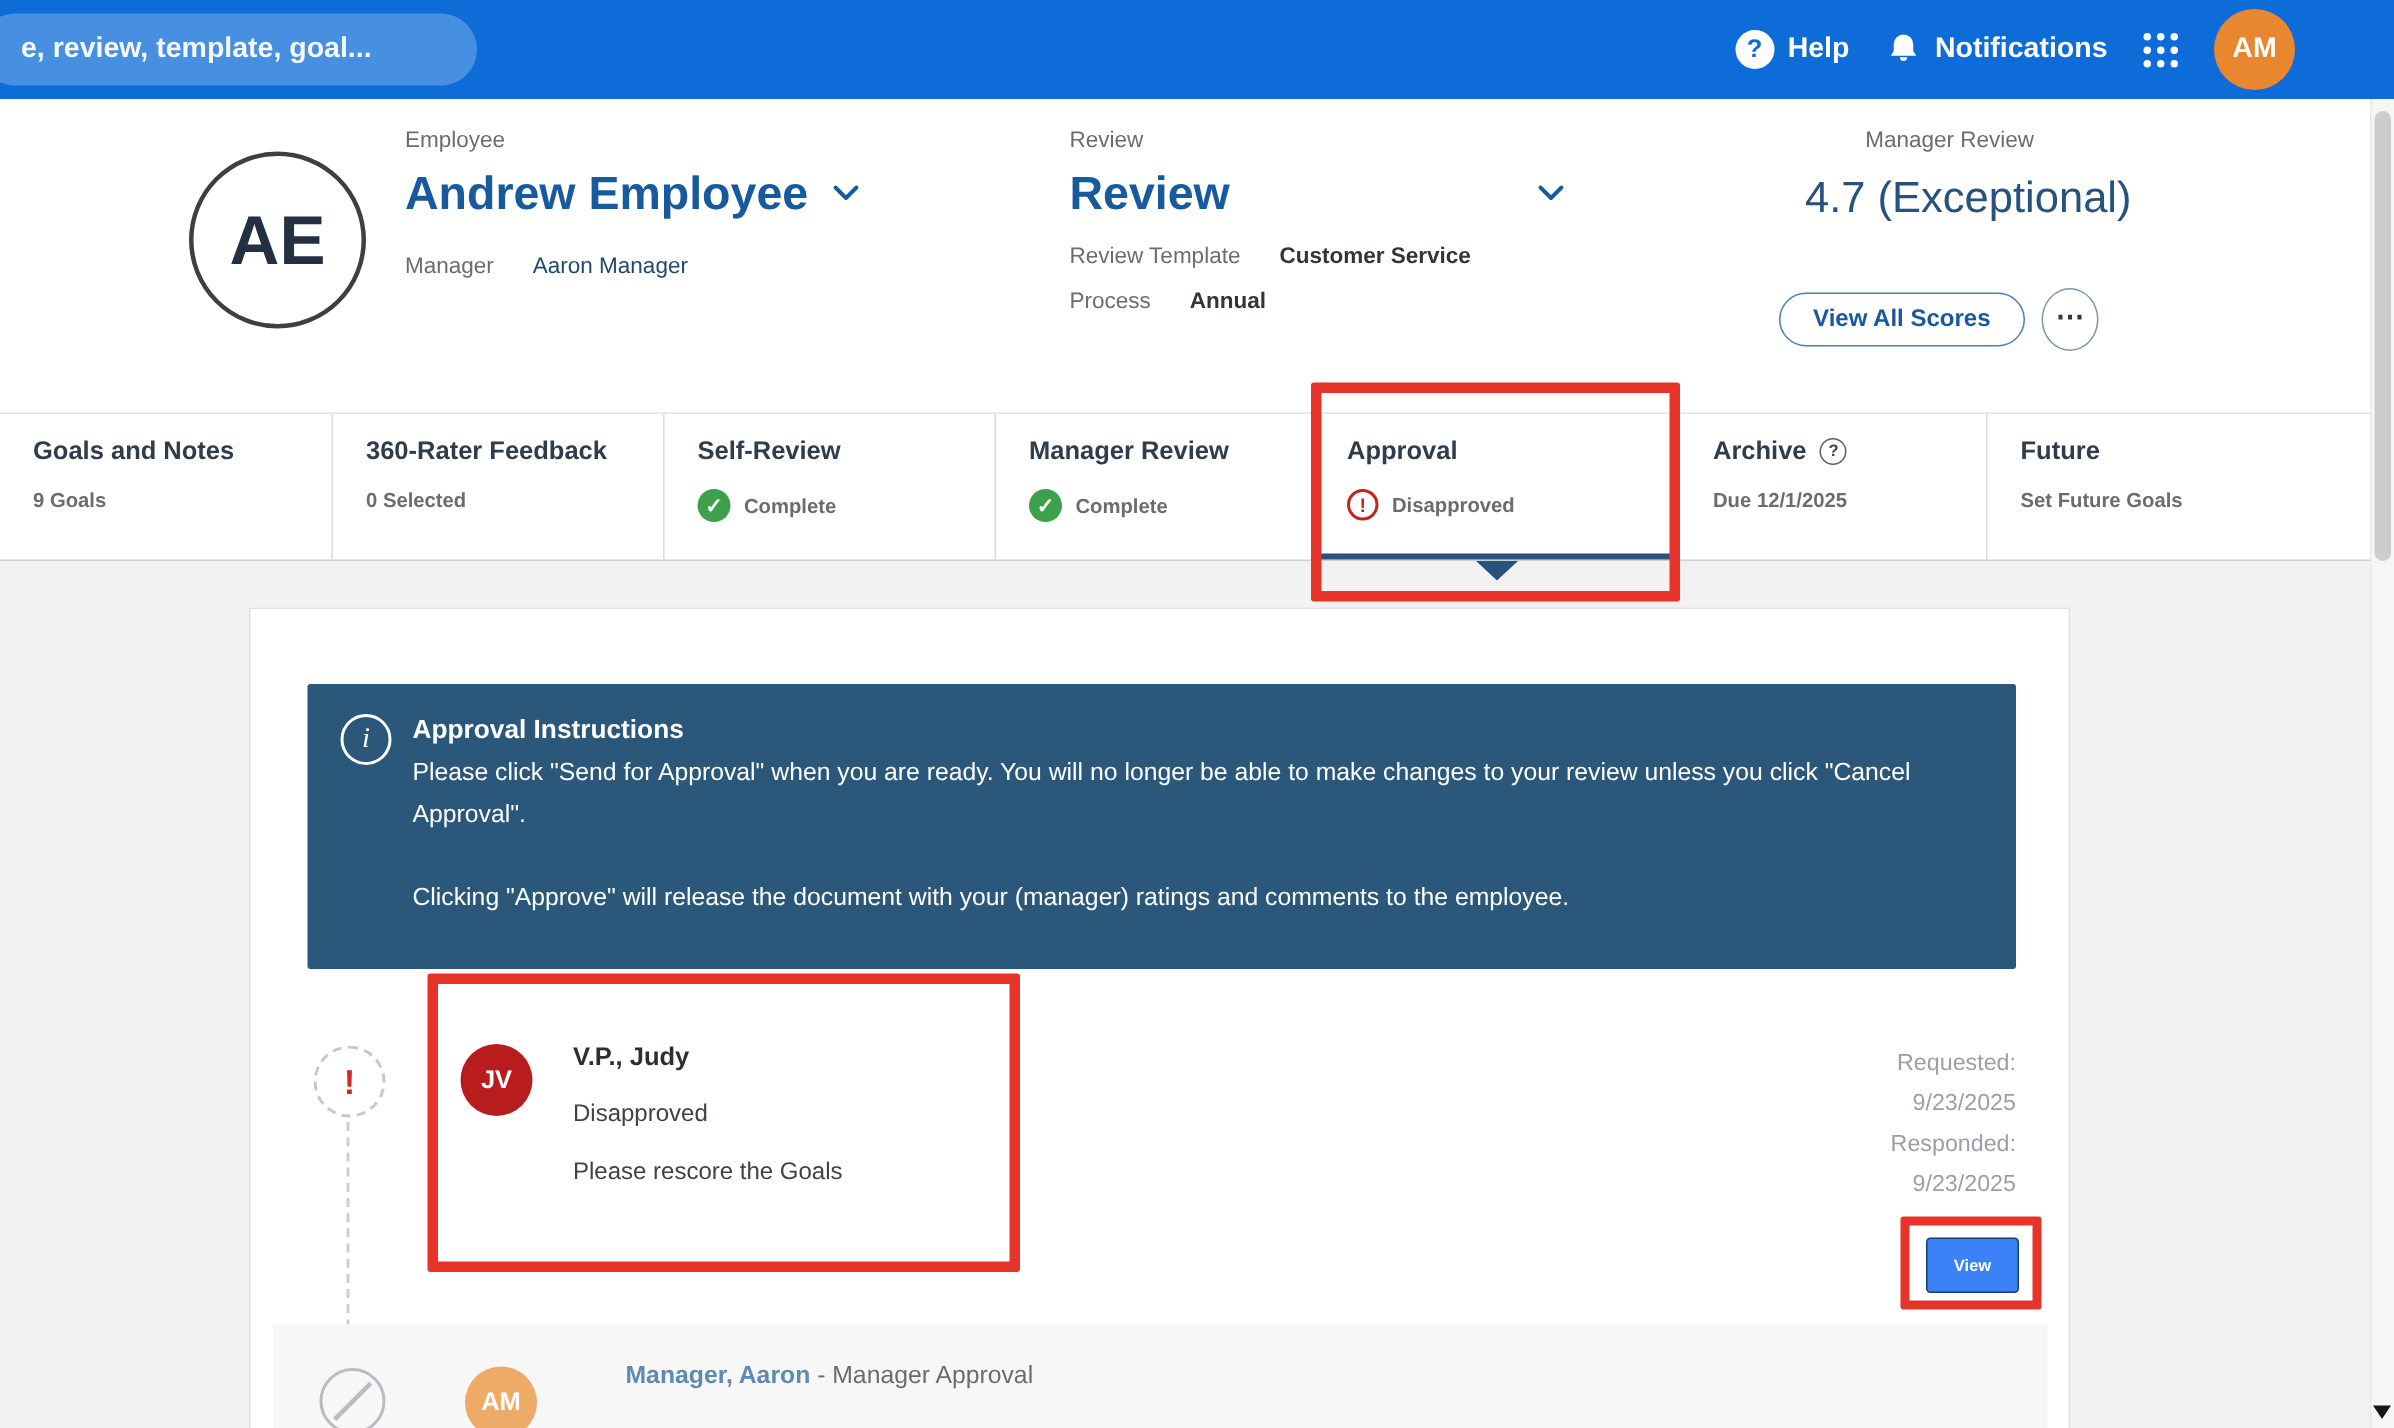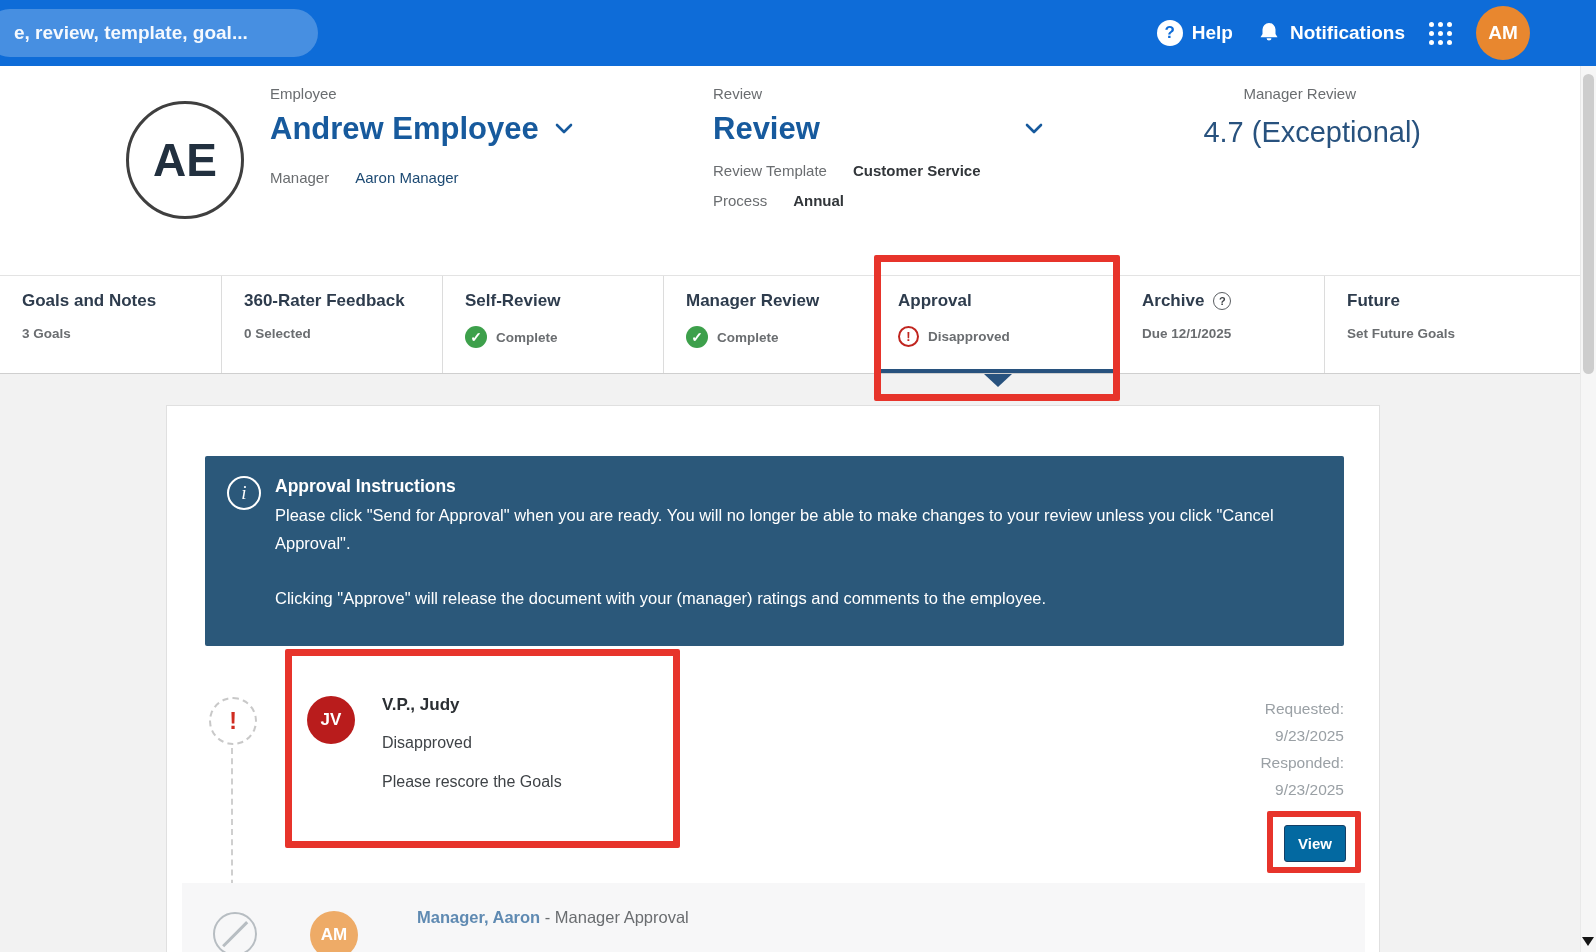--- a/index.html
+++ b/index.html
@@ -86,22 +86,22 @@
   .tl-node2 { position:absolute; left:46px; top:506px; width:40px; height:40px; border:2.5px solid #b7bdc2;
     border-radius:50%; z-index:3; }
   .tl-node2::after { content:""; position:absolute; left:50%; top:3px; bottom:3px; width:2.5px;
     background:#b7bdc2; transform:translateX(-50%) rotate(45deg); }
   .judy-avatar { position:absolute; left:140px; top:290px; width:48px; height:48px; border-radius:50%;
     background:#b91c1c; color:#fff; font-size:17px; font-weight:700; display:flex; align-items:center; justify-content:center; }
   .judy-name { position:absolute; left:215px; top:289px; font-size:17px; font-weight:700; color:#2b2f33;text-align:center; }
   .judy-status { position:absolute; left:215px; top:328px; font-size:16px; color:#3f4347; }
   .judy-comment { position:absolute; left:215px; top:367px; font-size:16px; color:#3f4347; }
   .meta { position:absolute; right:35px; top:289px; text-align:right; color:#9aa0a5; font-size:15.5px; line-height:27px; }
-  .view-btn { position:absolute; left:1117px; top:419px; width:60px; height:35px; background:#0369a1;
-    border:1px solid #143f66; border-radius:3px; color:#fff; font-weight:700; font-size:15px;
+  .view-btn { position:absolute; left:1117px; top:419px; width:60px; height:35px; background:#3b82f6;
+    border:1px solid #143f66; border-radius:3px; color:#fff; font-weight:700; font-size:11px;
     cursor:pointer; font-family:inherit; }
   .gray-row { position:absolute; left:15px; right:14px; top:477px; bottom:0; background:#f7f7f8; }
   .am-avatar { position:absolute; left:143px; top:505px; width:48px; height:48px; border-radius:50%;
     background:#eeab67; color:#fff; font-size:17px; font-weight:700; display:flex; align-items:center;
     justify-content:center; z-index:2; }
   .mgr-line { position:absolute; left:214px; top:502px; font-size:16.5px; z-index:2; }
   .mgr-line .name { color:#5f8ab2; font-weight:700; cursor:pointer;margin-left:36px; }
   .mgr-line .suffix { color:#6a6d70; }
   
   .scrollbar { position:absolute; right:0; top:66px; bottom:0; width:16px; background:#f6f6f6;
@@ -187,27 +187,33 @@
         <span class="kv-val">Customer Service</span>
       </div>
       <div class="kv-row kv-row2">
         <span class="flabel">Process</span>
         <span class="kv-val">Annual</span>
       </div>
     </div>
 
     <div class="mr-label">Manager Review</div>
     <div class="score">4.7 (Exceptional)</div>
+    <div class="btn-row">
+      <button class="pill-btn">View All Scores</button>
+      <button class="more-btn">
+        <span>⋯</span>
+      </button>
+    </div>
   </section>
 
   <nav class="tabs">
     <div class="tab">
       <div class="tab-label">Goals and Notes</div>
       <div class="tab-sub">
-          <span>3 Goals</span>
+          <span>9 Goals</span>
         </div>
     </div>
     <div class="tab">
       <div class="tab-label">360-Rater Feedback</div>
       <div class="tab-sub">
           <span>0 Selected</span>
         </div>
     </div>
     <div class="tab">
       <div class="tab-label">Self-Review</div>

